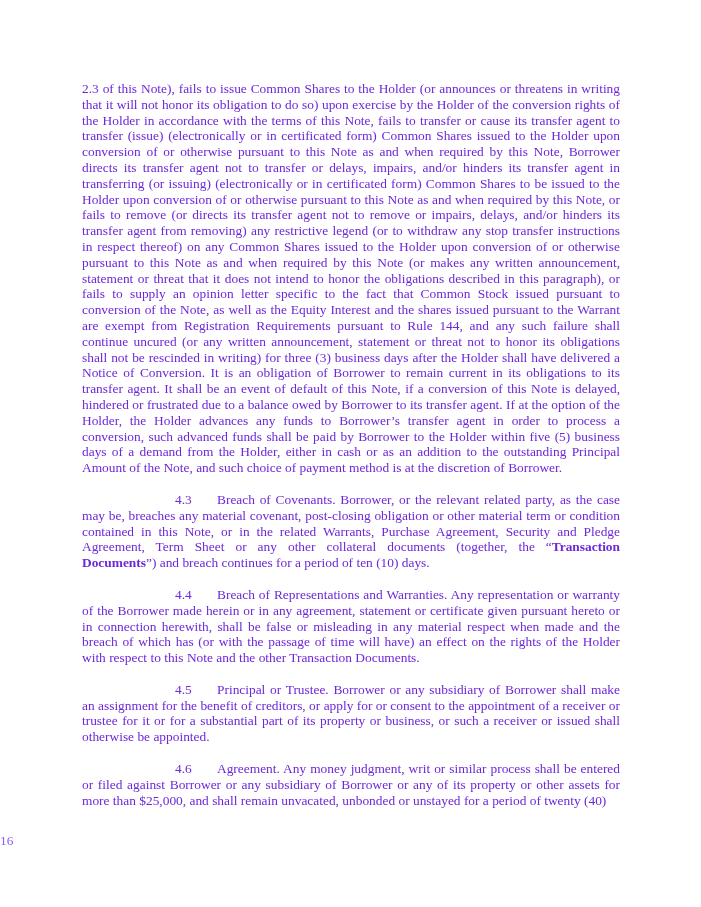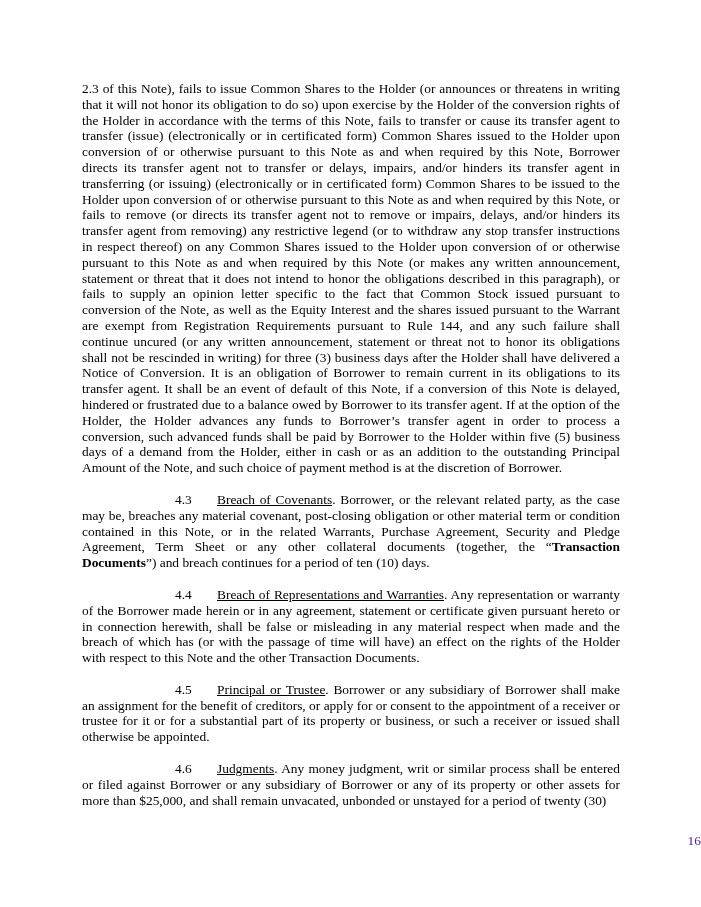--- a/index.html
+++ b/index.html
@@ -1,39 +1,39 @@
 <!DOCTYPE html>
 <html><head>
 <meta charset="utf-8">
 <style>
   html, body { margin: 0; padding: 0; background: #ffffff; }
   body { width: 701px; height: 907px; position: relative; overflow: hidden; }
   .page {
     position: absolute; left: 82px; top: 81px; width: 538px;
     font-family: "Liberation Serif", serif; font-size: 13.4px; line-height: 15.8px;
-    color: #000000; text-align: justify;
+    color: #6d28d9; text-align: justify;
   }
   .para { margin: 0; }
   .para.gap { margin-top: 16px; }
   .num { display: inline-block; margin-left: 93px; width: 42px; }
-  .heading { text-decoration: underline; }
+  .heading { }
   .b { font-weight: bold; }
   .page-number {
-    position: absolute; left: 0; width: 701px; top: 833px; text-align: right;
-    font-family: "Liberation Serif", serif; font-size: 13.4px; color: #4c1d95;
+    position: absolute; left: 0; width: 701px; top: 833px; text-align: left;
+    font-family: "Liberation Serif", serif; font-size: 13.4px; color: #8b5cf6;
   }
 </style>
 </head>
 <body>
 
 <div class="page">
   <p class="para">2.3 of this Note), fails to issue Common Shares to the Holder (or announces or threatens in writing that it  will  not honor its obligation to do so) upon exercise by the Holder of the conversion rights of the Holder in accordance with the terms of this Note, fails to transfer or cause its transfer agent to transfer (issue) (electronically or in certificated form) Common Shares issued to the Holder upon conversion of or otherwise pursuant to this Note as and when required by this Note, Borrower directs its transfer agent not to transfer or delays, impairs, and/or hinders its transfer agent in transferring (or issuing) (electronically or in certificated form) Common Shares to be issued to the Holder upon conversion of or otherwise pursuant to this Note as and when required by this Note, or fails to remove (or directs its transfer agent not to remove or impairs, delays, and/or hinders its transfer agent from removing) any restrictive legend (or to withdraw any stop transfer instructions in respect thereof) on any Common Shares issued to the Holder upon conversion of or otherwise pursuant to this Note as and when required by this Note (or makes any written announcement, statement or threat that it does not intend to honor the obligations described in this paragraph), or fails to supply an opinion letter specific to the fact that Common Stock issued pursuant to conversion of the Note, as well as the Equity Interest and the shares issued pursuant to the Warrant are exempt from Registration Requirements pursuant to Rule 144, and any such failure shall continue uncured (or any written announcement, statement or threat not to honor its obligations shall not be rescinded in writing) for three (3) business days after the Holder shall have delivered a Notice of Conversion.  It is an obligation of Borrower to remain current in its obligations to its transfer agent. It shall be an event of default of this Note, if a conversion of this Note is delayed, hindered or frustrated due to a balance owed by Borrower to its transfer agent. If at the option of the Holder, the Holder advances any funds to Borrower’s transfer agent in order to process a conversion, such advanced funds shall be paid by Borrower to the Holder within five (5) business days of a demand from the Holder, either in cash or as an addition to the outstanding Principal Amount of the Note, and such choice of payment method is at the discretion of Borrower.</p>
 
   <p class="para gap"><span class="num">4.3</span><span class="heading">Breach of Covenants</span><span>. Borrower, or the relevant related party, as the case may be, breaches any material covenant, post-closing obligation or other material term or condition contained in this Note, or in the related Warrants, Purchase Agreement, Security and Pledge Agreement, Term Sheet or any other collateral documents (together, the “</span><span class="b">Transaction Documents</span><span>”) and breach continues for a period of ten (10) days.</span></p>
 
   <p class="para gap"><span class="num">4.4</span><span class="heading">Breach of Representations and Warranties</span><span>. Any representation or warranty of the Borrower made herein or in any agreement, statement or certificate given pursuant hereto or in connection herewith, shall be false or misleading in any material respect when made and the breach of which has (or with the passage of time will have) an effect on the rights of the Holder with respect to this Note and the other Transaction Documents.</span></p>
 
   <p class="para gap"><span class="num">4.5</span><span class="heading">Principal or Trustee</span><span>. Borrower or any subsidiary of Borrower shall make an assignment for the benefit of creditors, or apply for or consent to the appointment of a receiver or trustee for it or for a substantial part of its property or business, or such a receiver or issued shall otherwise be appointed.</span></p>
 
-  <p class="para gap"><span class="num">4.6</span><span class="heading">Judgments</span><span>. Any money judgment, writ or similar process shall be entered or filed against Borrower or any subsidiary of Borrower or any of its property or other assets for more than $25,000, and shall remain unvacated, unbonded or unstayed for a period of twenty (30)</span></p>
+  <p class="para gap"><span class="num">4.6</span><span class="heading">Agreement</span><span>. Any money judgment, writ or similar process shall be entered or filed against Borrower or any subsidiary of Borrower or any of its property or other assets for more than $25,000, and shall remain unvacated, unbonded or unstayed for a period of twenty (40)</span></p>
 </div>
 
 <div class="page-number">16</div>
 
 </body></html>

